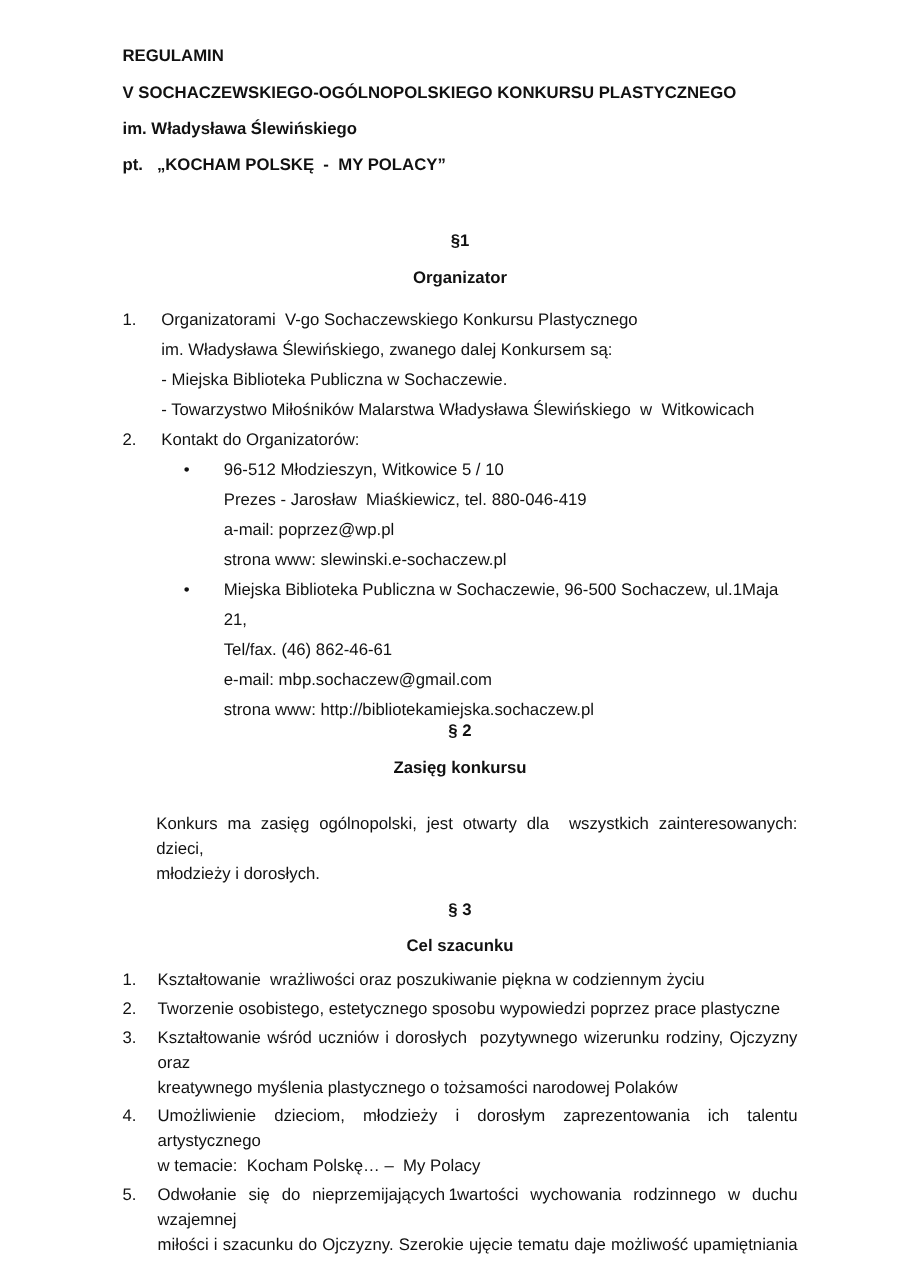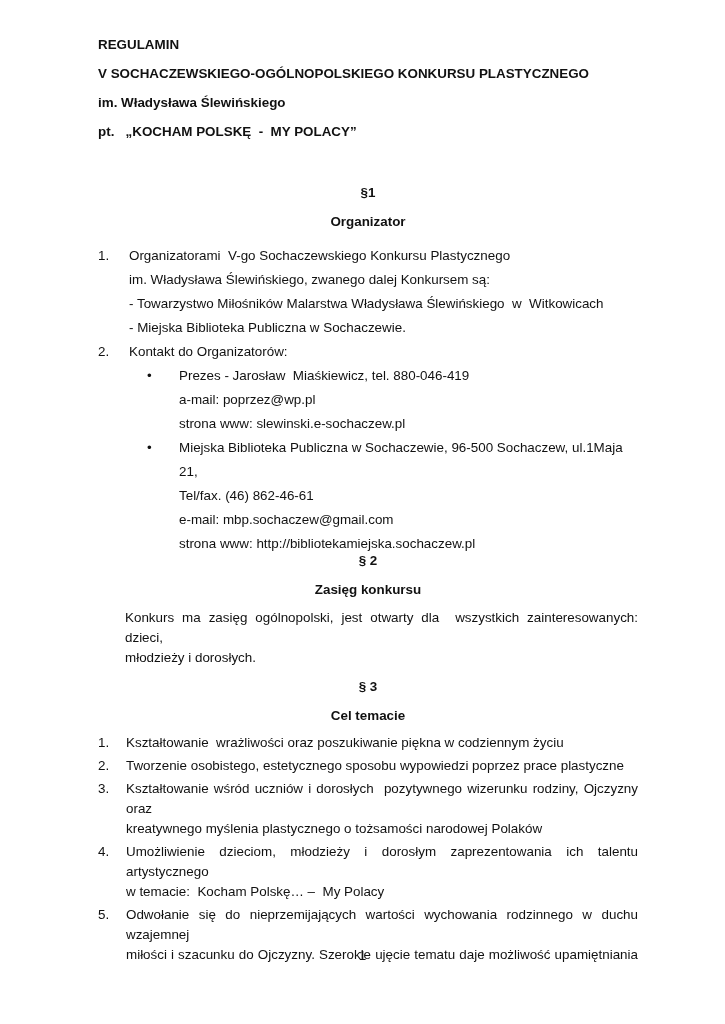--- a/index.html
+++ b/index.html
@@ -40,21 +40,21 @@
 
   .list1 { line-height: 24px; margin-top: 8px; }
   .num-item { display: flex; }
   .num { width: 31px; flex: none; }
   .itembody { flex: 1; min-width: 0; }
 
   .bullet-item { display: flex; margin-left: 49px; }
   .bullet { width: 32px; flex: none; }
 
   .para2 {
-    margin: 4px 0 0 27px;
+    margin: 21px 0 0 27px;
     line-height: 20px;
   }
   .list3 { line-height: 20px; margin-top: 3px; }
   .list3 .num-item { margin-bottom: 3px; }
   .list3 .num { width: 28px; }
 
   .ln { text-align: left; }
   .just {
     text-align: justify;
     text-align-last: justify;
@@ -86,35 +86,36 @@
       <div>§1</div>
       <div>Organizator</div>
     </div>
 
     <div class="list1">
       <div class="num-item">
         <div class="num">1.</div>
         <div class="itembody">
           <div class="ln">Organizatorami &nbsp;V-go Sochaczewskiego Konkursu Plastycznego</div>
           <div class="ln">im. Władysława Ślewińskiego, zwanego dalej Konkursem są:</div>
+          <div class="ln">- Miejska Biblioteka Publiczna w Sochaczewie.</div>
           <div class="ln">- Towarzystwo Miłośników Malarstwa Władysława Ślewińskiego &nbsp;w &nbsp;Witkowicach</div>
-          <div class="ln">- Miejska Biblioteka Publiczna w Sochaczewie.</div>
         </div>
       </div>
 
       <div class="num-item">
         <div class="num">2.</div>
         <div class="itembody">
           <div class="ln">Kontakt do Organizatorów:</div>
         </div>
       </div>
 
       <div class="bullet-item">
         <div class="bullet">•</div>
         <div class="itembody">
+          <div class="ln">96-512 Młodzieszyn, Witkowice 5 / 10</div>
           <div class="ln">Prezes - Jarosław &nbsp;Miaśkiewicz, tel. 880-046-419</div>
           <div class="ln">a-mail: poprzez@wp.pl</div>
           <div class="ln">strona www: slewinski.e-sochaczew.pl</div>
         </div>
       </div>
 
       <div class="bullet-item">
         <div class="bullet">•</div>
         <div class="itembody">
           <div class="ln">Miejska Biblioteka Publiczna w Sochaczewie, 96-500 Sochaczew, ul.1Maja 21,</div>
@@ -130,21 +131,21 @@
       <div>Zasięg konkursu</div>
     </div>
 
     <div class="para2">
       <div class="ln just">Konkurs ma zasięg ogólnopolski, jest otwarty dla &nbsp;wszystkich zainteresowanych: dzieci,</div>
       <div class="ln">młodzieży i dorosłych.</div>
     </div>
 
     <div class="sec-head" id="sec3-head">
       <div>§ 3</div>
-      <div>Cel temacie</div>
+      <div>Cel szacunku</div>
     </div>
 
     <div class="list3">
       <div class="num-item">
         <div class="num">1.</div>
         <div class="itembody">
           <div class="ln">Kształtowanie &nbsp;wrażliwości oraz poszukiwanie piękna w codziennym życiu</div>
         </div>
       </div>
 

